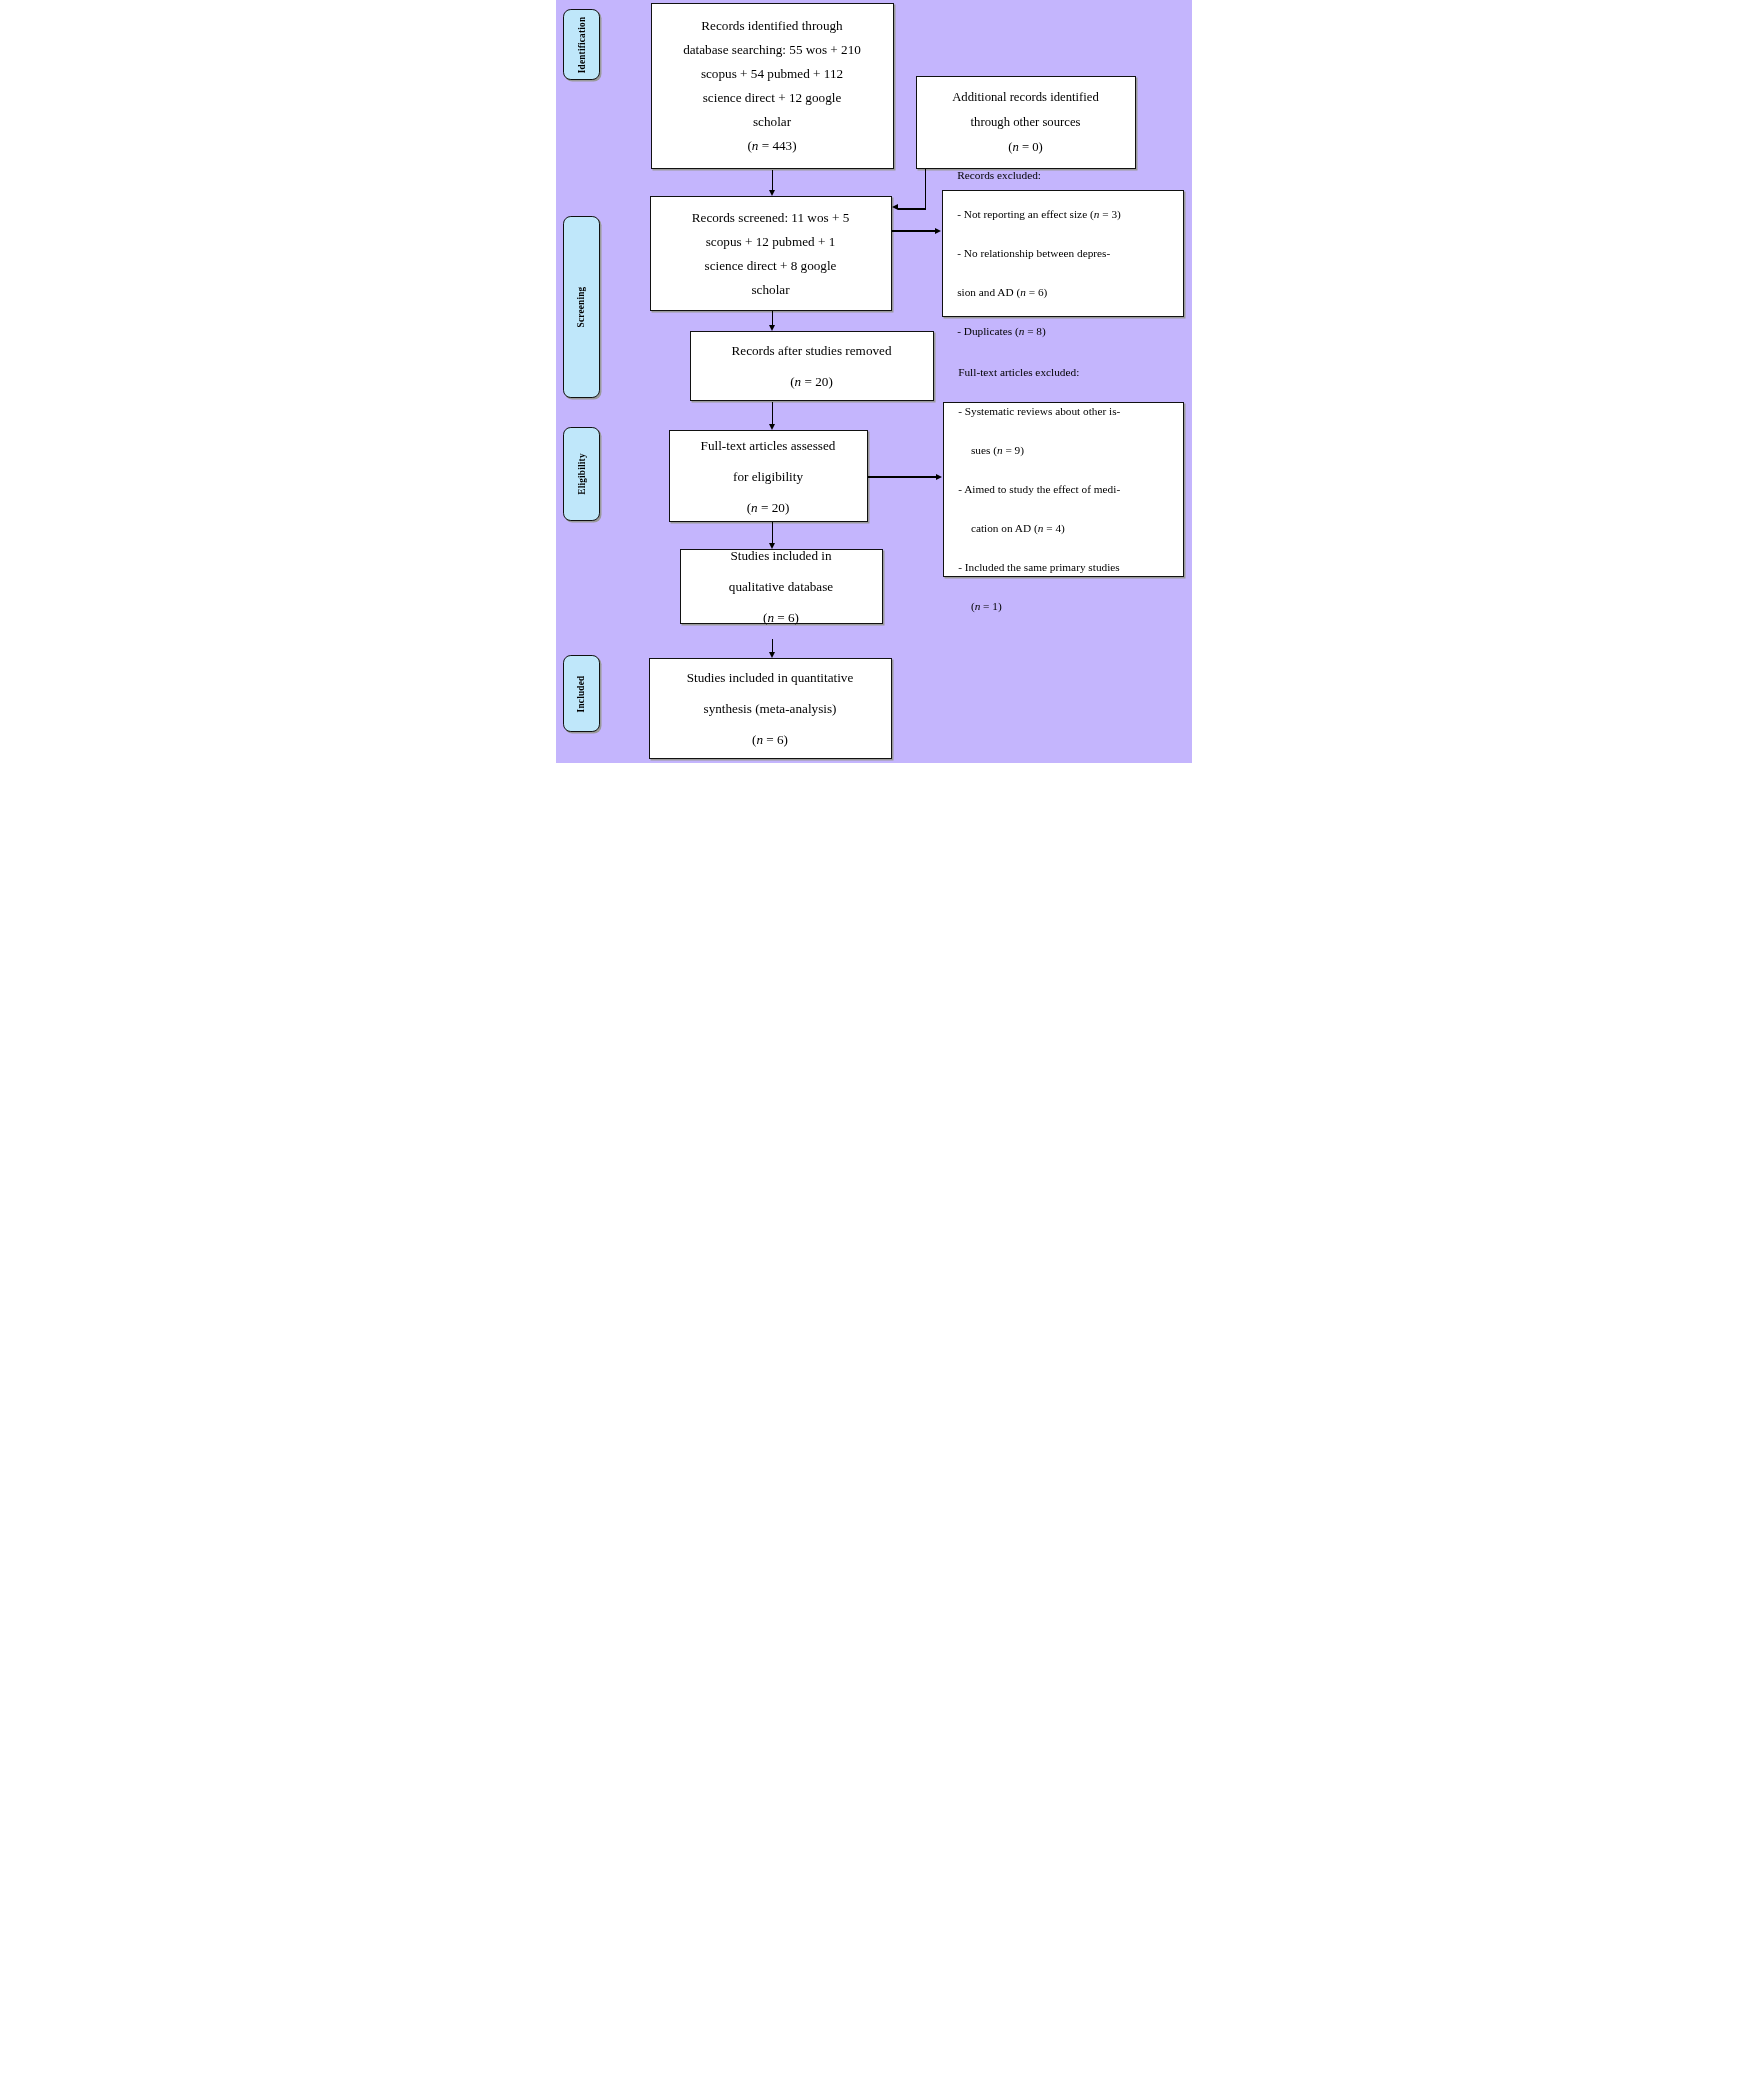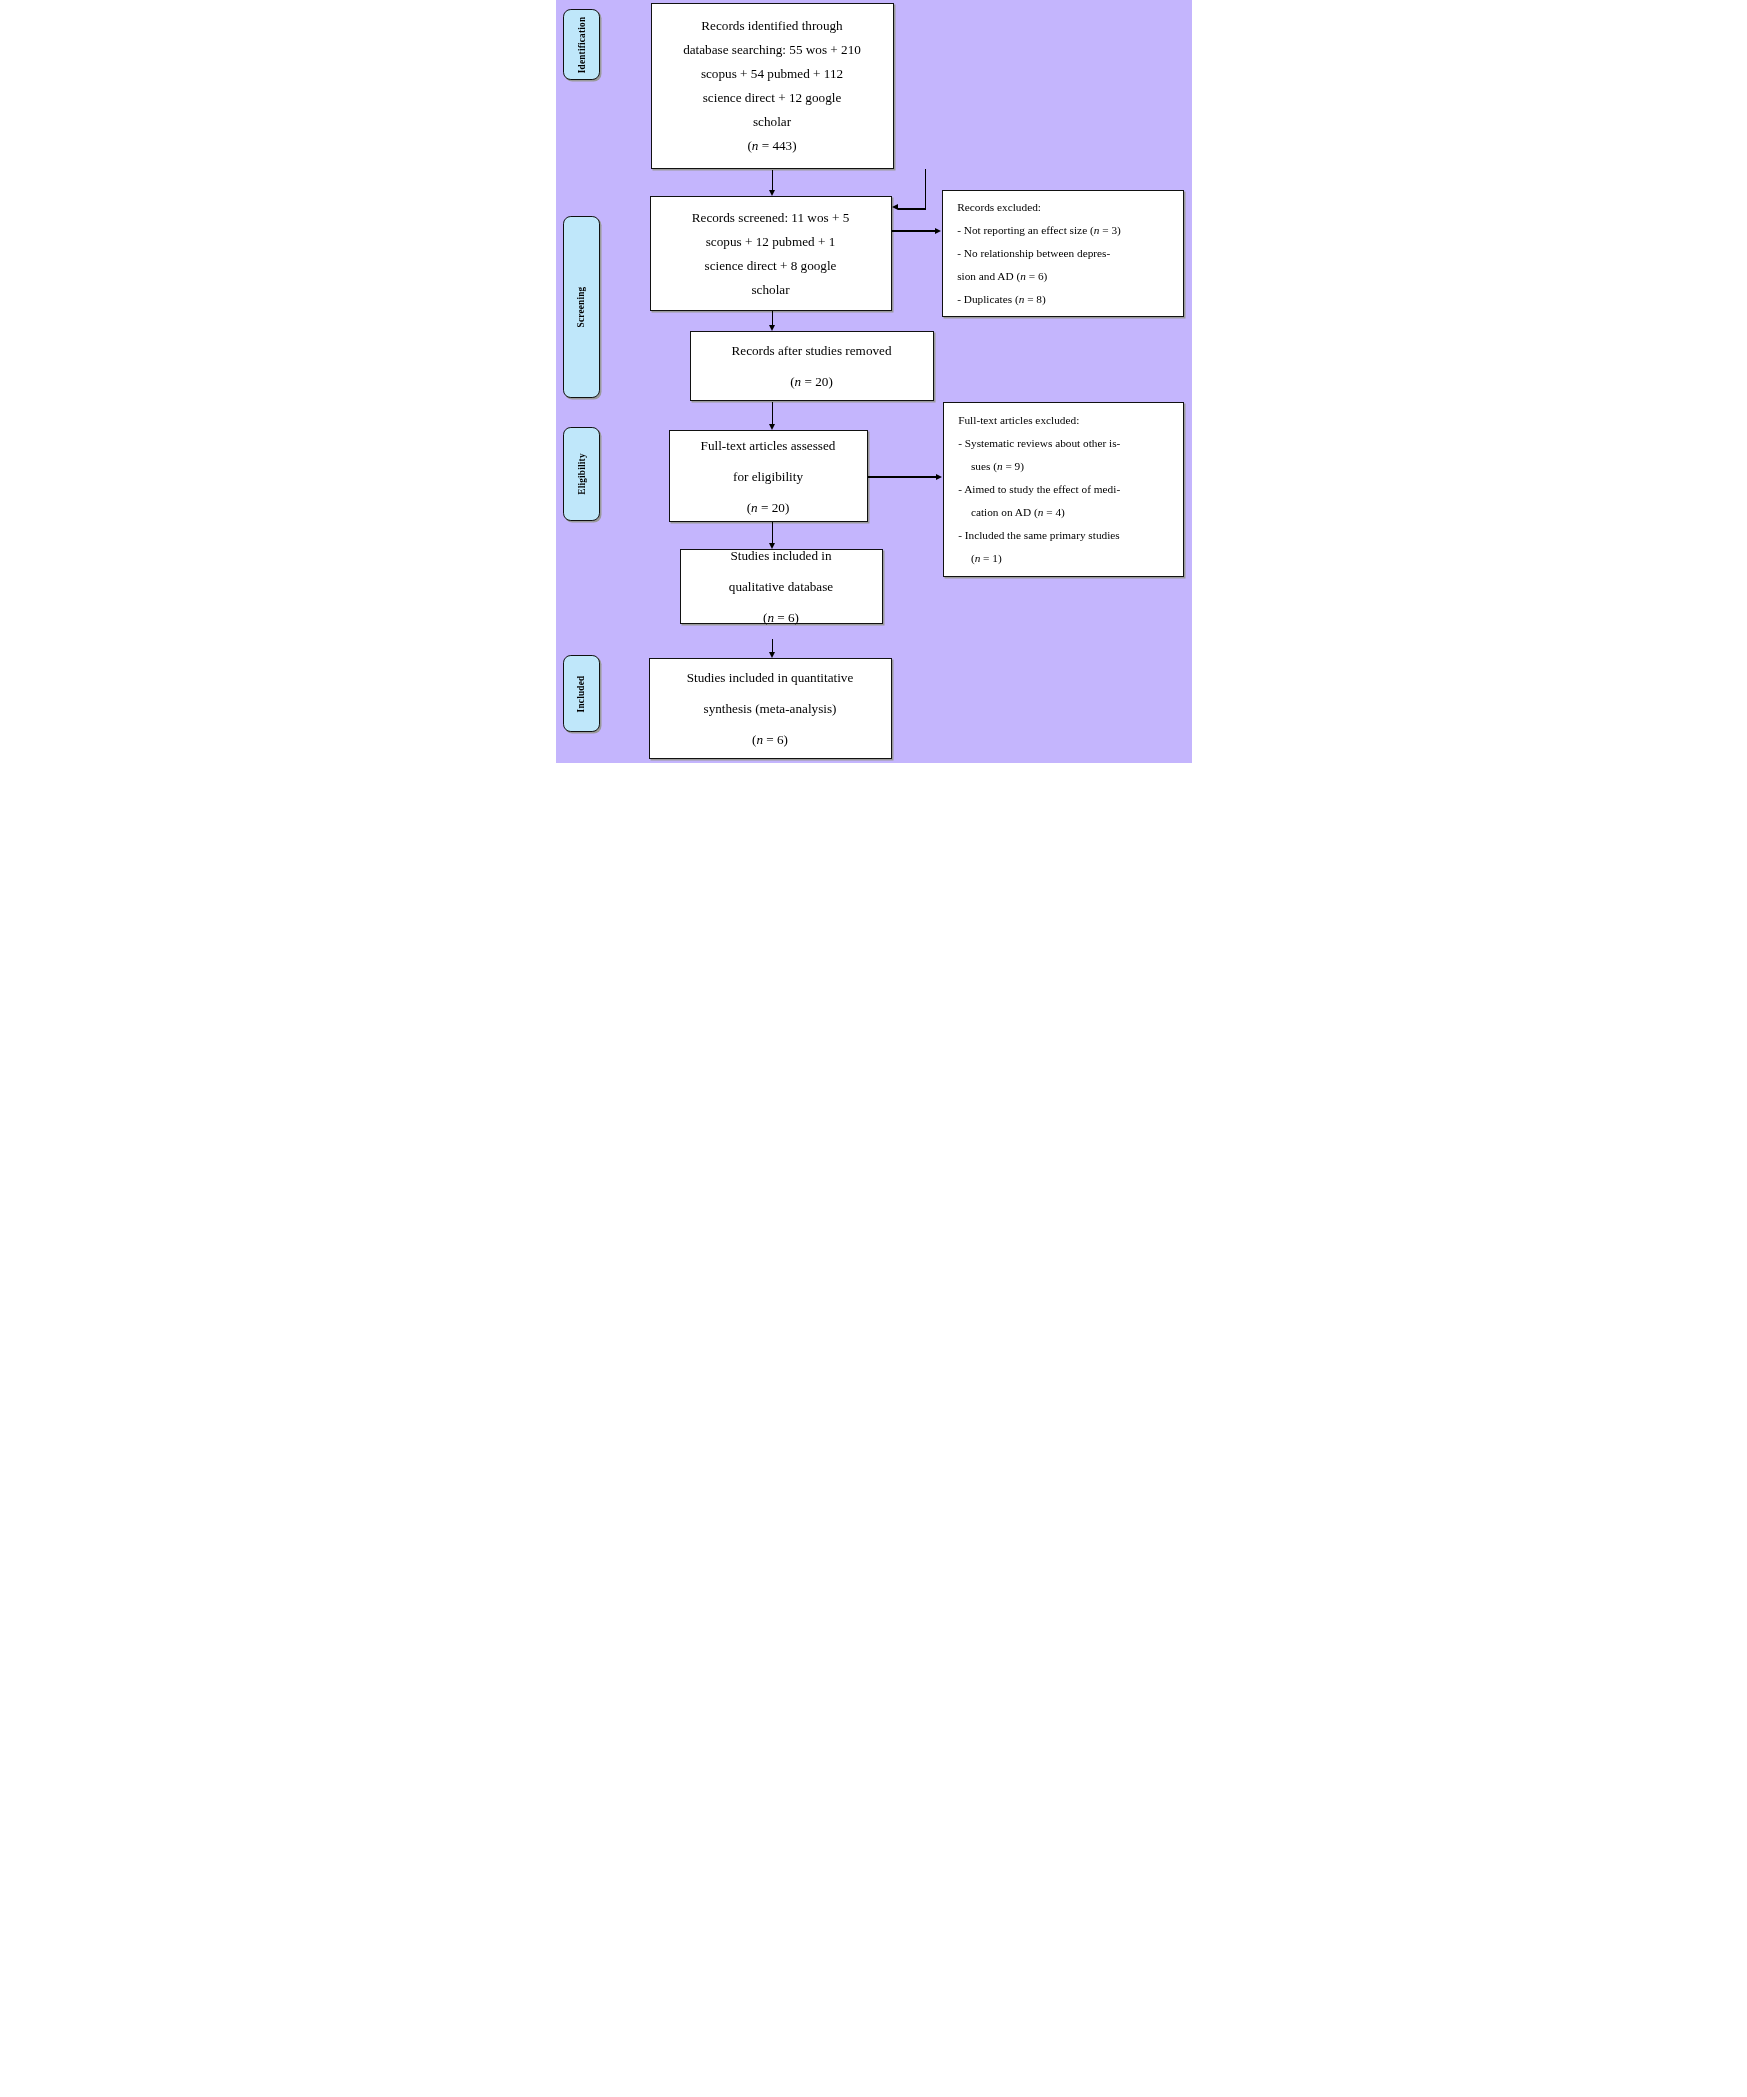--- a/index.html
+++ b/index.html
@@ -31,21 +31,21 @@
   .fbox{
     position:absolute;
     background:#fff;
     border:1.5px solid #111;
     box-shadow:1.5px 1.5px 0 #9a9a9a;
     display:flex;flex-direction:column;justify-content:center;
     box-sizing:border-box;
   }
   .fbox .line{white-space:nowrap;}
   .center .line{text-align:center;}
-  .left-box{padding:0 4.9px 0 14.7px;}
+  .left-box{padding:0 4.9px 0 14.7px;gap:16px;}
   .left-box .line{text-align:left;}
   .left-box .line.indent{padding-left:12.7px;}
   .fs27{font-size:13.2px;}
   .fs26{font-size:12.7px;}
   .fs23{font-size:11.3px;}
   .lh49 .line{line-height:24px;}
   .lh51 .line{line-height:25px;}
   .lh63 .line{line-height:31px;}
   .lh47 .line{line-height:23px;}
   
@@ -92,20 +92,25 @@
 
   <div class="fbox center fs27 lh49" style="left:95px;top:3.4px;width:243px;height:166px;">
       <div class="line">Records identified through</div>
       <div class="line">database searching: 55 wos + 210</div>
       <div class="line">scopus + 54 pubmed + 112</div>
       <div class="line">science direct + 12 google</div>
       <div class="line">scholar</div>
       <div class="line">(<i>n</i> = 443)</div>
     </div>
 
+  <div class="fbox center fs26 lh51" style="left:360px;top:76px;width:220px;height:93px;">
+      <div class="line">Additional records identified</div>
+      <div class="line">through other sources</div>
+      <div class="line">(<i>n</i> = 0)</div>
+    </div>
 
   <div class="fbox center fs27 lh49" style="left:94px;top:196px;width:242px;height:115px;">
       <div class="line">Records screened: 11 wos + 5</div>
       <div class="line">scopus + 12 pubmed + 1</div>
       <div class="line">science direct + 8 google</div>
       <div class="line">scholar</div>
     </div>
 
   <div class="fbox left-box fs23 lh47" style="left:386px;top:190px;width:242px;height:127px;">
       <div class="line">Records excluded:</div>

